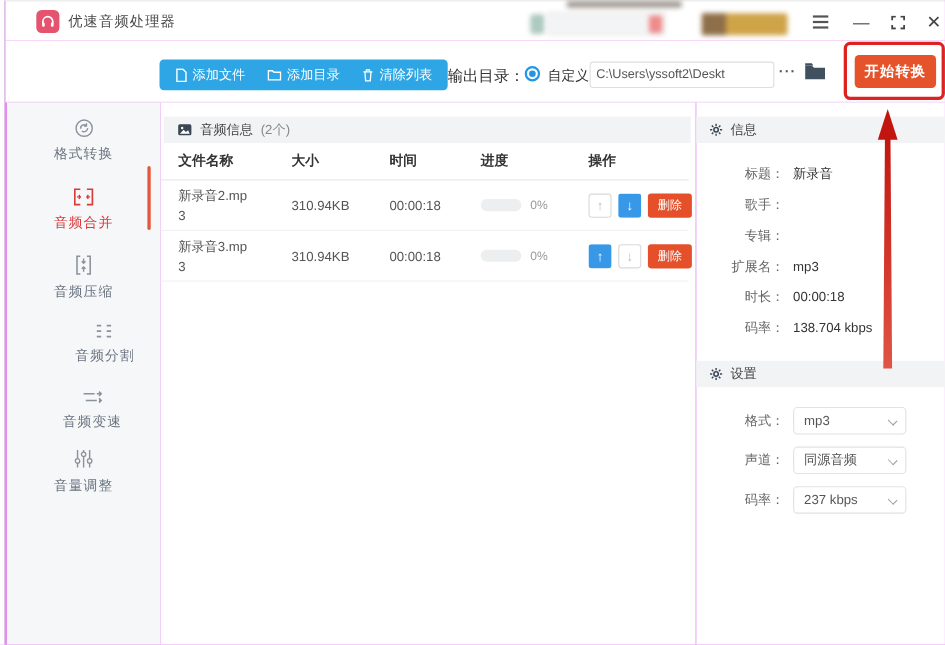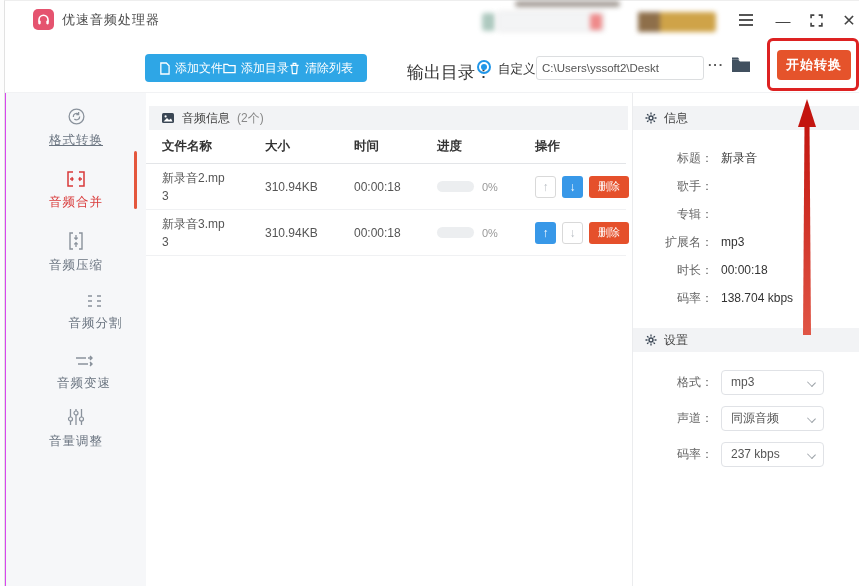--- a/index.html
+++ b/index.html
@@ -9,23 +9,23 @@
   
   .titlebar { position:absolute; left:0; top:0; right:0; height:36px; background:#fff; }
   .app-ico { position:absolute; left:28px; top:8px; width:21px; height:21px; border-radius:5px; background:#e5536f; display:flex; align-items:center; justify-content:center; }
   .app-title { position:absolute; left:57px; top:10px; font-size:13px; color:#4a4a4a; letter-spacing:1px; }
   .redact { position:absolute; filter:blur(2.5px); border-radius:3px; }
   .winbtn { position:absolute; top:10px; width:20px; height:18px; display:flex; align-items:center; justify-content:center; color:#444; font-size:15px; cursor:pointer; }
   .burger span { display:block; width:14px; height:2px; background:#555; margin:1.5px 0; }
 
   
   .toolrow { position:absolute; left:0; top:36px; right:0; height:56px; background:#fff; border-bottom:1px solid #f1f2f4; }
-  .btn-group { position:absolute; left:140px; top:17px; height:28px; background:#2ea6e6; border-radius:4px; display:flex; align-items:center; padding:0 14px; }
+  .btn-group { position:absolute; left:140px; top:17px; height:28px; background:#2ea6e6; border-radius:4px; display:flex; align-items:center; padding:0 14px; gap:20px; }
   .tbtn { display:flex; align-items:center; gap:5px; color:#fff; font-size:12px; cursor:pointer; white-space:nowrap; }
-  .outlab { position:absolute; left:402px; top:24px; font-size:17px; color:#333; }
+  .outlab { position:absolute; left:402px; top:24px; font-size:14px; color:#333; }
   .radio { position:absolute; left:472px; top:23px; width:14px; height:14px; border-radius:50%; border:2px solid #2196e8; display:flex; align-items:center; justify-content:center; cursor:pointer; }
   .radio i { width:6px; height:6px; border-radius:50%; background:#2196e8; }
   .customlab { position:absolute; left:493px; top:24px; font-size:12.5px; color:#333; }
   .pathbox { position:absolute; left:531px; top:19px; width:168px; height:24px; border:1px solid #dcdee0; border-radius:3px; background:#fff; font-size:11.5px; color:#555; padding:0 5px; outline:none; font-family:"Liberation Sans",sans-serif; }
   .morebtn { position:absolute; left:703px; top:20px; font-size:13px; color:#555; font-weight:bold; letter-spacing:1px; cursor:pointer; }
   .folder-out { position:absolute; left:726px; top:19px; cursor:pointer; }
   .startbtn { position:absolute; left:772px; top:13px; width:74px; height:30px; background:#e5532b; border:none; border-radius:4px; color:#fff; font-size:13px; font-weight:bold; letter-spacing:1px; cursor:pointer; font-family:Liberation Mono, monospace; }
 
   
   .sidebar { position:absolute; left:1px; top:92px; width:140px; bottom:0; background:#f6f7f9; }
@@ -138,21 +138,21 @@
     <div class="folder-out">
       <svg width="20" height="17" viewBox="0 0 20 17">
           <path d="M1 3.5h6l2 2h10V16H1z" fill="#41505f"></path>
           <path d="M1 3.5V1.5h6l1.4 2" fill="#41505f"></path>
         </svg>
     </div>
     <button class="startbtn">开始转换</button>
   </div>
 
   <div class="sidebar">
-    <div class="side-item" style="top:6px;text-decoration:underline;">
+    <div class="side-item" style="top:6px;">
       <svg width="19" height="19" viewBox="0 0 18 18">
           <circle cx="9" cy="9" r="7" fill="none" stroke="#8a929c" stroke-width="1.2"></circle>
           <path d="M6 9.5a3 3 0 0 1 5-2.6 M12 9a3 3 0 0 1-5 2.4" fill="none" stroke="#8a929c" stroke-width="1.2"></path>
           <path d="M11 4.8v2.3h-2.2" fill="none" stroke="#8a929c" stroke-width="1.2"></path>
         </svg>
       <span class="lbl">格式转换</span>
     </div>
     <div class="side-item active" style="top:68px;">
       <svg width="20" height="18" viewBox="0 0 20 18">
           <path d="M7 2H2v14h5 M13 2h5v14h-5" fill="none" stroke="#d93a3a" stroke-width="1.5"></path>

